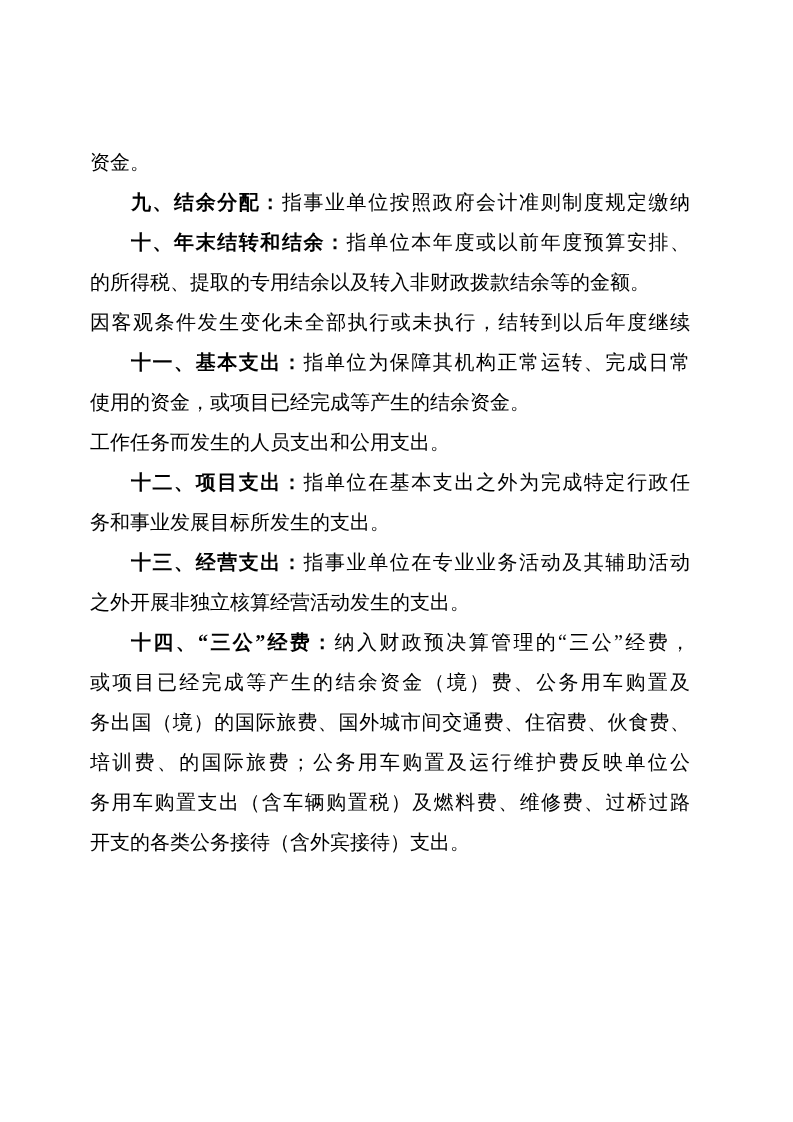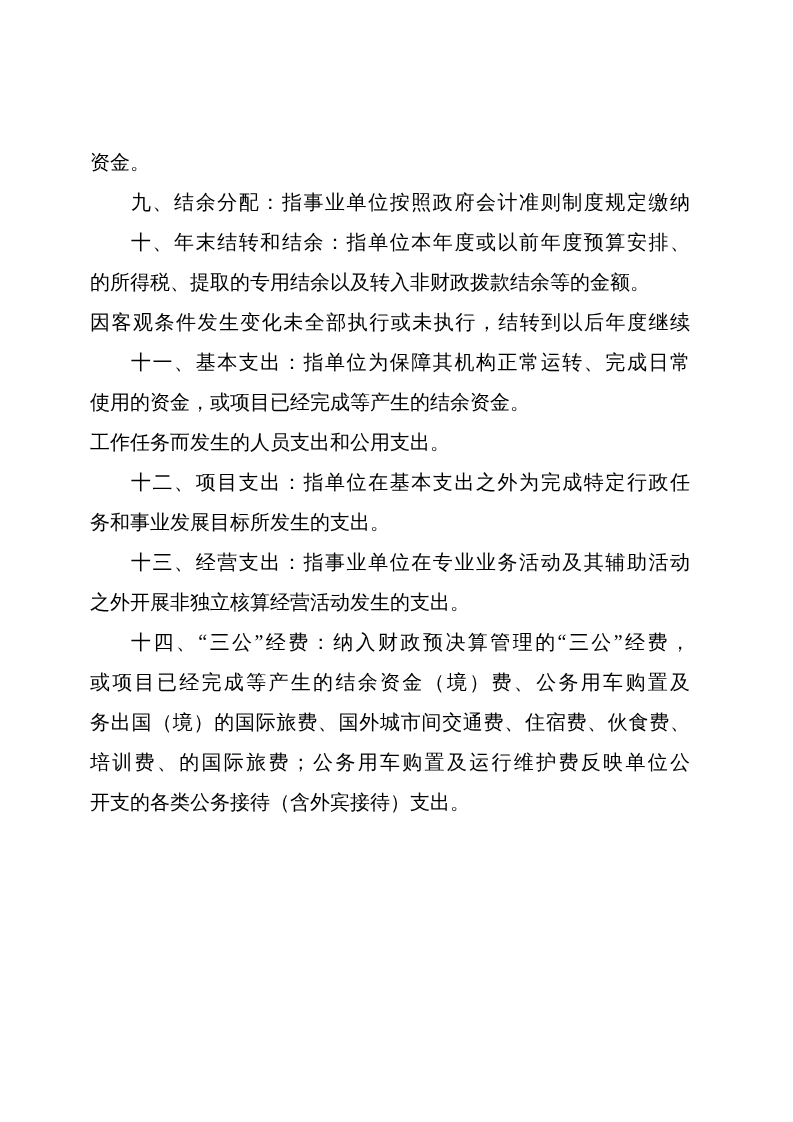--- a/index.html
+++ b/index.html
@@ -35,21 +35,21 @@
     text-align-last: justify;
   }
   .line.left {
     text-align: left;
     text-align-last: left;
   }
   .line.indent {
     text-indent: 41px;
   }
   .line b {
-    font-weight: normal;
+    font-weight: bold;
   }
   .page-number {
     position: absolute;
     top: 988px;
     right: 103px;
     font-family: "Liberation Serif", "DejaVu Serif", serif;
     font-size: 20px;
     letter-spacing: 1px;
     color: #1d4ed8;
   }
@@ -68,16 +68,17 @@
       <div class="line left"><span>使用的资金，或项目已经完成等产生的结余资金。</span></div>
       <div class="line left"><span>工作任务而发生的人员支出和公用支出。</span></div>
       <div class="line justify indent"><b>十二、项目支出：</b><span>指单位在基本支出之外为完成特定行政任</span></div>
       <div class="line left"><span>务和事业发展目标所发生的支出。</span></div>
       <div class="line justify indent"><b>十三、经营支出：</b><span>指事业单位在专业业务活动及其辅助活动</span></div>
       <div class="line left"><span>之外开展非独立核算经营活动发生的支出。</span></div>
       <div class="line justify indent"><b>十四、“三公”经费：</b><span>纳入财政预决算管理的“三公”经费，</span></div>
       <div class="line justify"><span>或项目已经完成等产生的结余资金（境）费、公务用车购置及</span></div>
       <div class="line justify"><span>务出国（境）的国际旅费、国外城市间交通费、住宿费、伙食费、</span></div>
       <div class="line justify"><span>培训费、的国际旅费；公务用车购置及运行维护费反映单位公</span></div>
+      <div class="line justify"><span>务用车购置支出（含车辆购置税）及燃料费、维修费、过桥过路</span></div>
       <div class="line left"><span>开支的各类公务接待（含外宾接待）支出。</span></div>
     </main>
   <div class="page-number">–21–</div>
 </div>
 
 </body></html>

